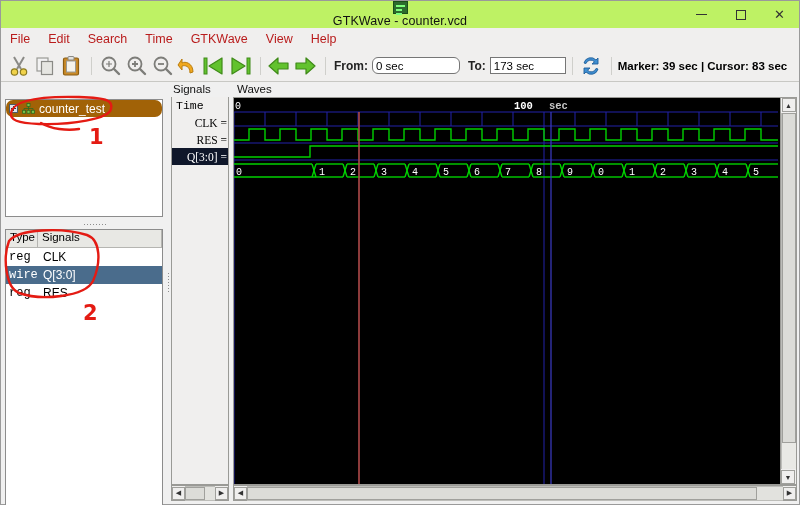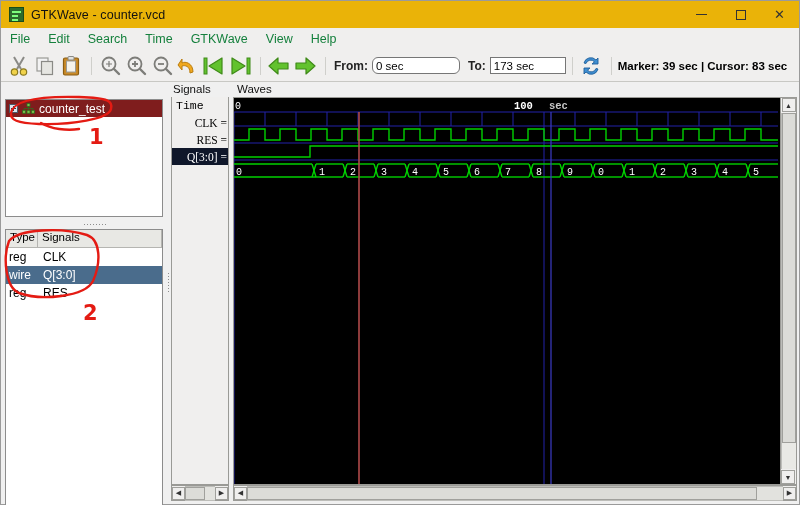--- a/index.html
+++ b/index.html
@@ -7,70 +7,70 @@
     width:800px;height:505px;overflow:hidden;
     font-family:"Liberation Sans",sans-serif;
     font-size:12px;
     background:#f0f0f0;
     color:#000;
     -webkit-font-smoothing:none;
   }
   .app{position:relative;width:800px;height:505px;background:#f0f0f0;box-sizing:border-box;border:1px solid #9a9a9a;}
 
   
-  .titlebar{position:absolute;left:0;top:0;width:798px;height:27px;background:#eab308;display:flex;align-items:center;}
+  .titlebar{position:absolute;left:0;top:0;width:798px;height:27px;background:#bef264;display:flex;align-items:center;flex-direction:column;}
   .tb-icon{width:15px;height:15px;margin-left:8px;margin-right:7px;background:#2d6b2d;border:1px solid #1a4d1a;position:relative;box-sizing:border-box;}
   .tb-icon:before{content:"";position:absolute;left:2px;top:3px;width:9px;height:2px;background:#7dff7d;}
   .tb-icon:after{content:"";position:absolute;left:2px;top:7px;width:6px;height:2px;background:#7dff7d;box-shadow:0 4px 0 0 #7dff7d;}
   .tb-title{font-size:12.5px;color:#111;letter-spacing:.1px;}
   .tb-buttons{position:absolute;right:0;top:0;height:27px;display:flex;}
   .tb-btn{width:39px;height:27px;display:flex;align-items:center;justify-content:center;color:#333;font-size:12px;}
   .glyph-min{width:11px;height:1px;background:#333;}
   .glyph-max{width:10px;height:10px;border:1px solid #333;box-sizing:border-box;}
   .glyph-close{font-size:13px;line-height:13px;font-family:"DejaVu Sans",sans-serif;}
 
   
   .menubar{position:absolute;left:0;top:27px;width:798px;height:22px;background:#f0efee;display:flex;align-items:center;border-bottom:1px solid #dcdcd8;}
-  .menu-item{padding:2px 9px;font-size:12.5px;color:#15803d;}
+  .menu-item{padding:2px 9px;font-size:12.5px;color:#b91c1c;}
 
   
   .toolbar{position:absolute;left:0;top:49px;width:798px;height:32px;background:#f0efee;border-bottom:1px solid #c8c8c4;display:flex;align-items:center;padding-left:6px;box-sizing:border-box;}
   .tbi{width:24px;height:24px;margin-right:2px;position:relative;display:inline-block;}
   .tbi svg{display:block;}
   .tsep{width:1px;height:18px;background:#cfcfcb;margin:0 6px;}
   .lbl{font-size:12px;color:#222;margin:0 4px 0 2px;font-weight:bold;}
   .txtinput{height:17px;border:1px solid #767676;background:#fff;font-size:11.5px;font-family:"Liberation Sans",sans-serif;padding:0 3px;box-sizing:border-box;color:#000;outline:none;}
   #from-input{width:88px;border-radius:6px;}
   #to-input{width:76px;}
   .statustxt{font-size:11.5px;color:#000;font-weight:bold;white-space:nowrap;}
 
   
   .left-col{position:absolute;left:2px;top:82px;width:162px;height:418px;}
   .frame-label{font-size:11.5px;color:#111;}
   .sst-head{display:flex;align-items:center;height:14px;margin-left:2px;margin-top:13px;}
   .tri{width:0;height:0;border-left:4px solid transparent;border-right:4px solid transparent;border-top:5px solid #333;margin-right:4px;}
   .sst-title{text-decoration:underline;font-size:11.5px;}
   .sst-box{position:absolute;left:2px;top:16px;width:158px;height:118px;background:#fff;border:1px solid #8c8c8c;box-sizing:border-box;overflow:hidden;}
-  .tree-row{height:17px;background:#7f1d1d;display:flex;align-items:center;padding-left:3px;color:#fff;font-size:12px;}
+  .tree-row{height:17px;background:#a16207;display:flex;align-items:center;padding-left:3px;color:#fff;font-size:12px;border-radius:7px;}
   .expander{width:9px;height:9px;border:1px solid #4a5a6a;background:#dfe6ee;position:relative;margin-right:4px;box-sizing:border-box;flex:none;}
   .expander:before{content:"";position:absolute;left:1px;top:3px;width:5px;height:1px;background:#2a3a4a;}
   .expander:after{content:"";position:absolute;left:3px;top:1px;width:1px;height:5px;background:#2a3a4a;}
   .hier-icon{width:13px;height:11px;margin-right:4px;position:relative;flex:none;}
 
   .gripper{position:absolute;left:2px;top:136px;width:158px;height:10px;display:flex;align-items:center;justify-content:center;}
   .gripper span{width:1px;height:1px;background:#8d8d8d;box-shadow:3px 0 0 #8d8d8d,6px 0 0 #8d8d8d,9px 0 0 #8d8d8d,12px 0 0 #8d8d8d,15px 0 0 #8d8d8d,18px 0 0 #8d8d8d,21px 0 0 #8d8d8d;}
 
   .siglist-box{position:absolute;left:2px;top:146px;width:158px;height:287px;background:#fff;border:1px solid #8c8c8c;box-sizing:border-box;overflow:hidden;}
   .siglist-head{display:flex;height:17px;background:#e8e8e4;border-bottom:1px solid #b5b5b1;}
   .sl-h{font-size:11.5px;color:#000;padding:1px 4px;box-sizing:border-box;border-right:1px solid #b5b5b1;}
   .sl-h.type{width:32px;}
   .sl-h.sig{flex:1;}
   .sl-row{display:flex;height:18px;align-items:center;font-size:12px;color:#000;}
   .sl-row.sel{background:#4a6c8c;color:#fff;}
-  .sl-type{width:32px;padding-left:3px;box-sizing:border-box;}
+  .sl-type{width:32px;padding-left:3px;box-sizing:border-box;font-family:Liberation Mono, monospace;}
   .sl-name{flex:1;padding-left:5px;box-sizing:border-box;}
 
   .lcol-sep{position:absolute;left:166px;top:82px;width:3px;height:418px;}
   .lcol-sep .dots{position:absolute;left:1px;top:190px;width:1px;height:1px;background:#8d8d8d;box-shadow:0 3px 0 #8d8d8d,0 6px 0 #8d8d8d,0 9px 0 #8d8d8d,0 12px 0 #8d8d8d,0 15px 0 #8d8d8d,0 18px 0 #8d8d8d;}
 
   
   .sig-pane{position:absolute;left:170px;top:82px;width:58px;height:418px;}
   .sig-pane .frame-label{position:absolute;left:2px;top:0;font-size:11.5px;}
   .sig-inner{position:absolute;left:0px;top:14px;width:58px;height:388px;background:#f0efee;border:1px solid #9a9a96;border-top:none;box-sizing:border-box;overflow:hidden;}
   .sig-name-row{height:17px;display:flex;align-items:center;font-family:"Liberation Mono",monospace;font-size:11.5px;color:#000;}

